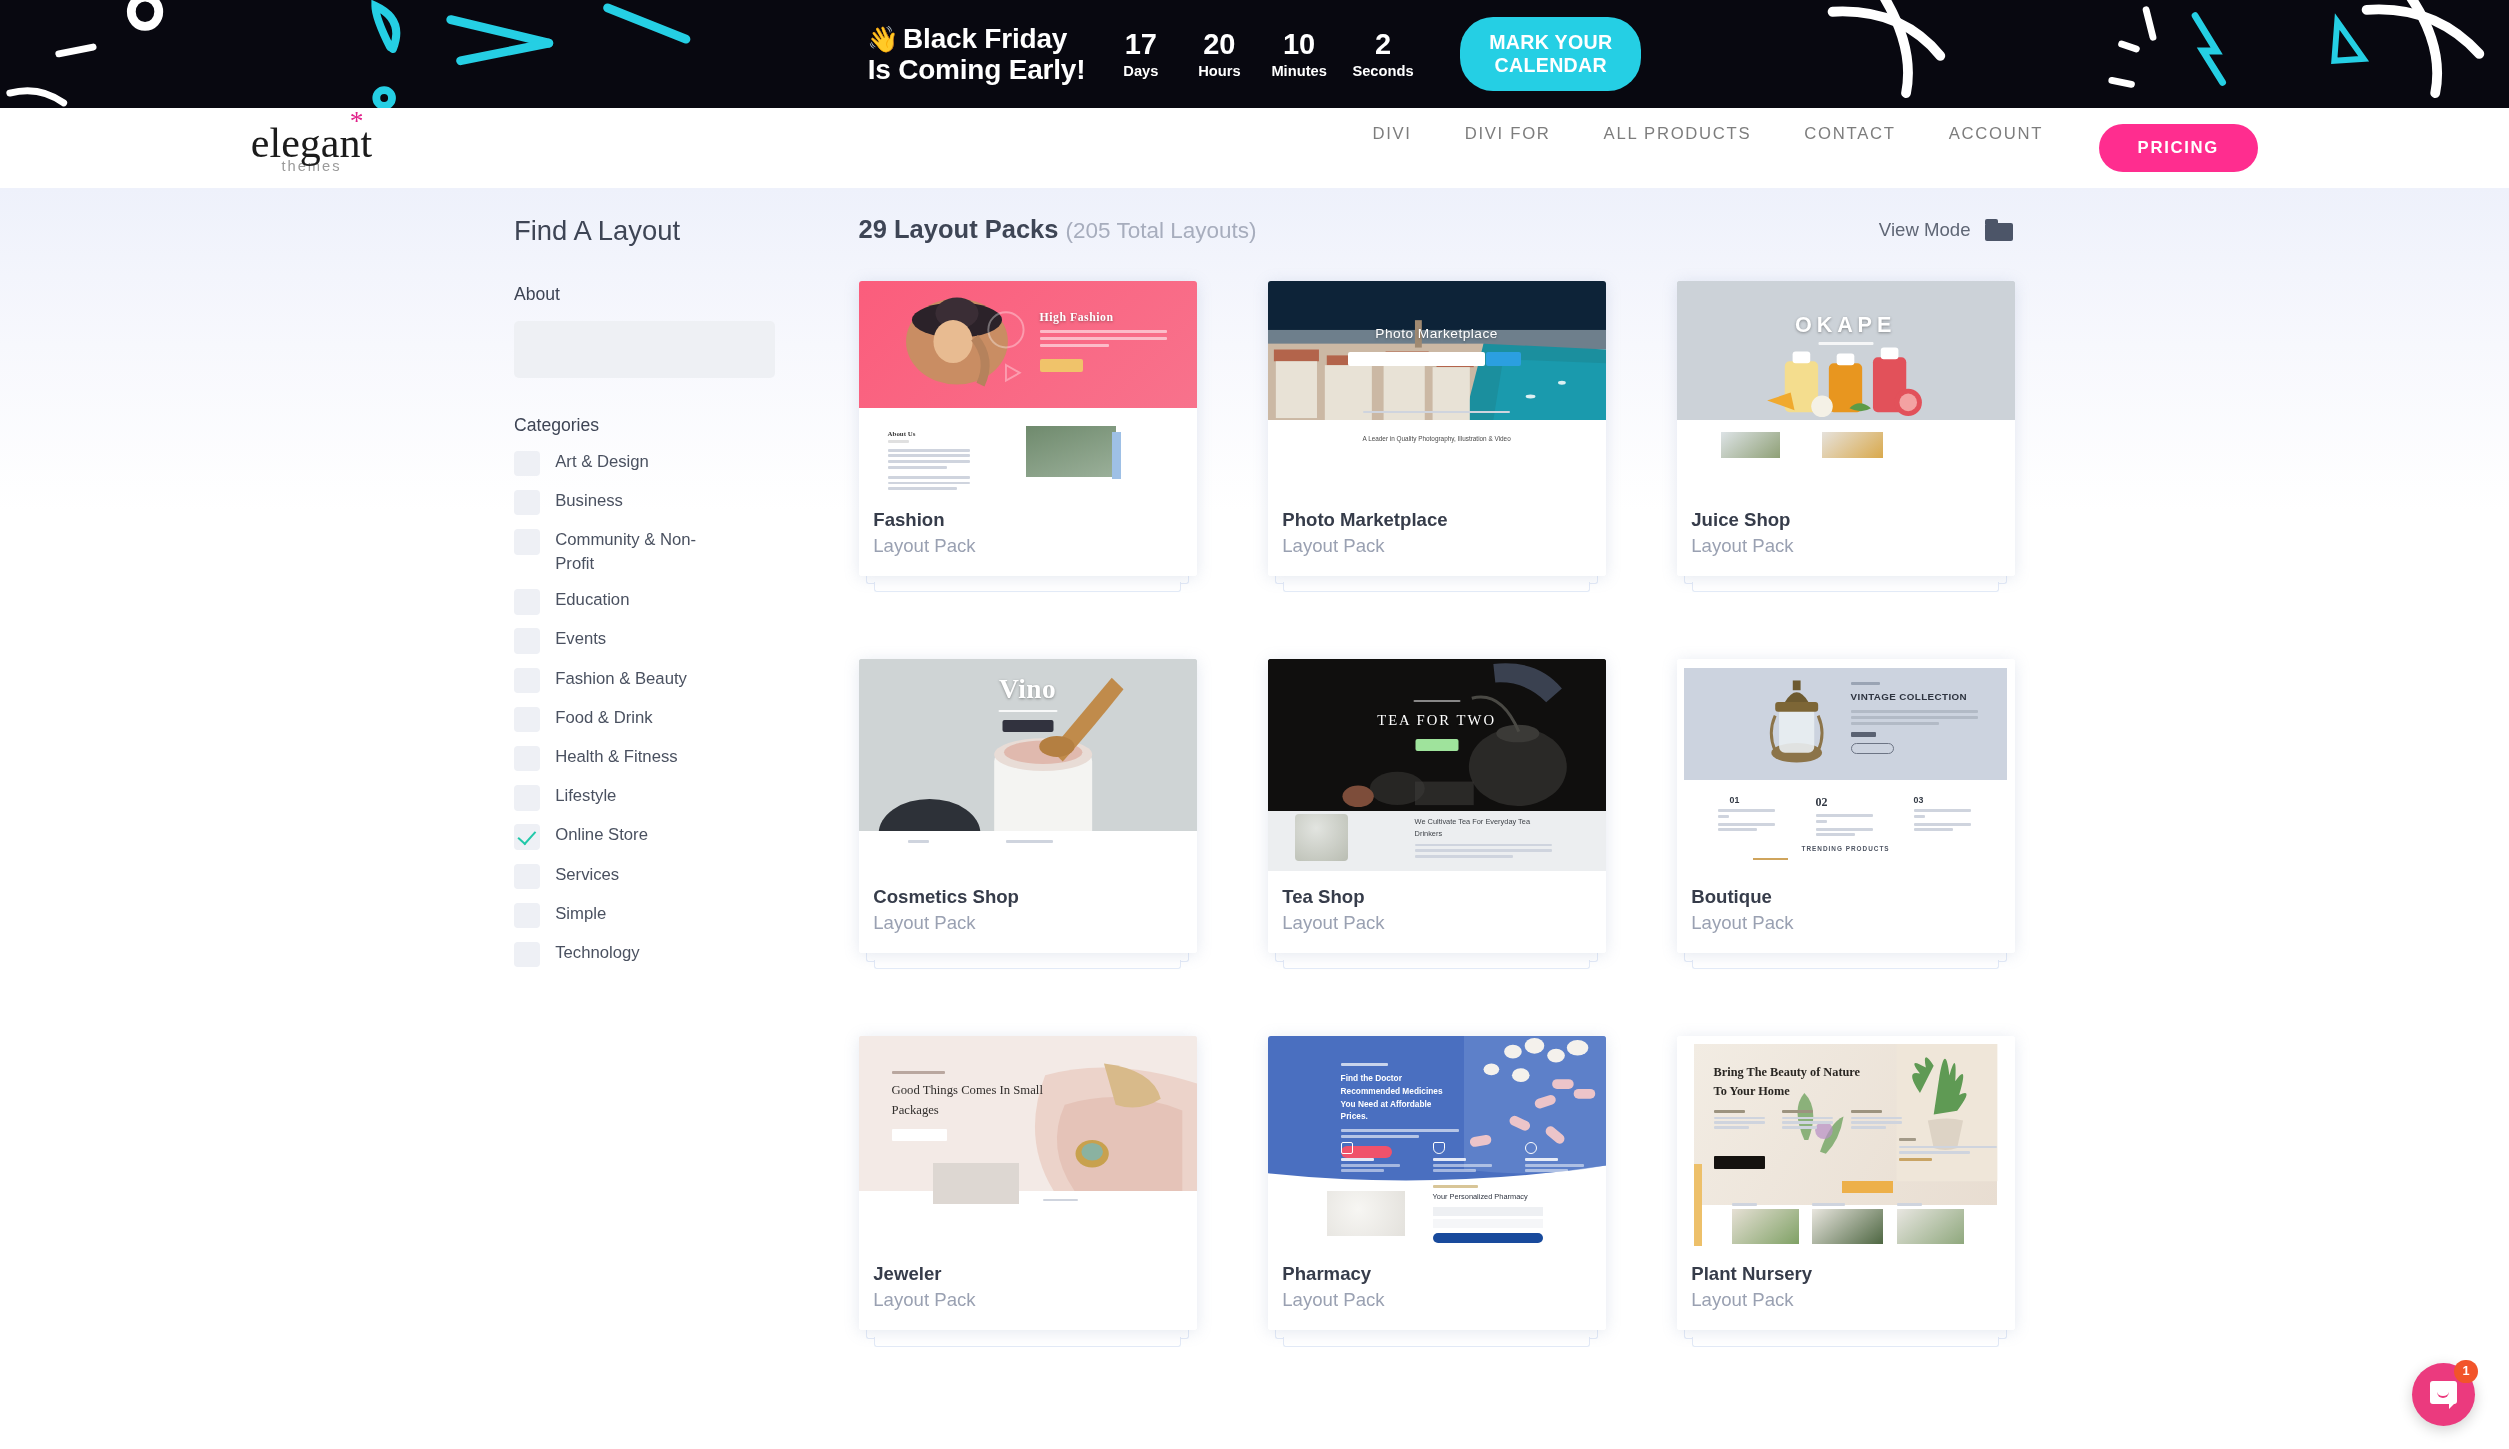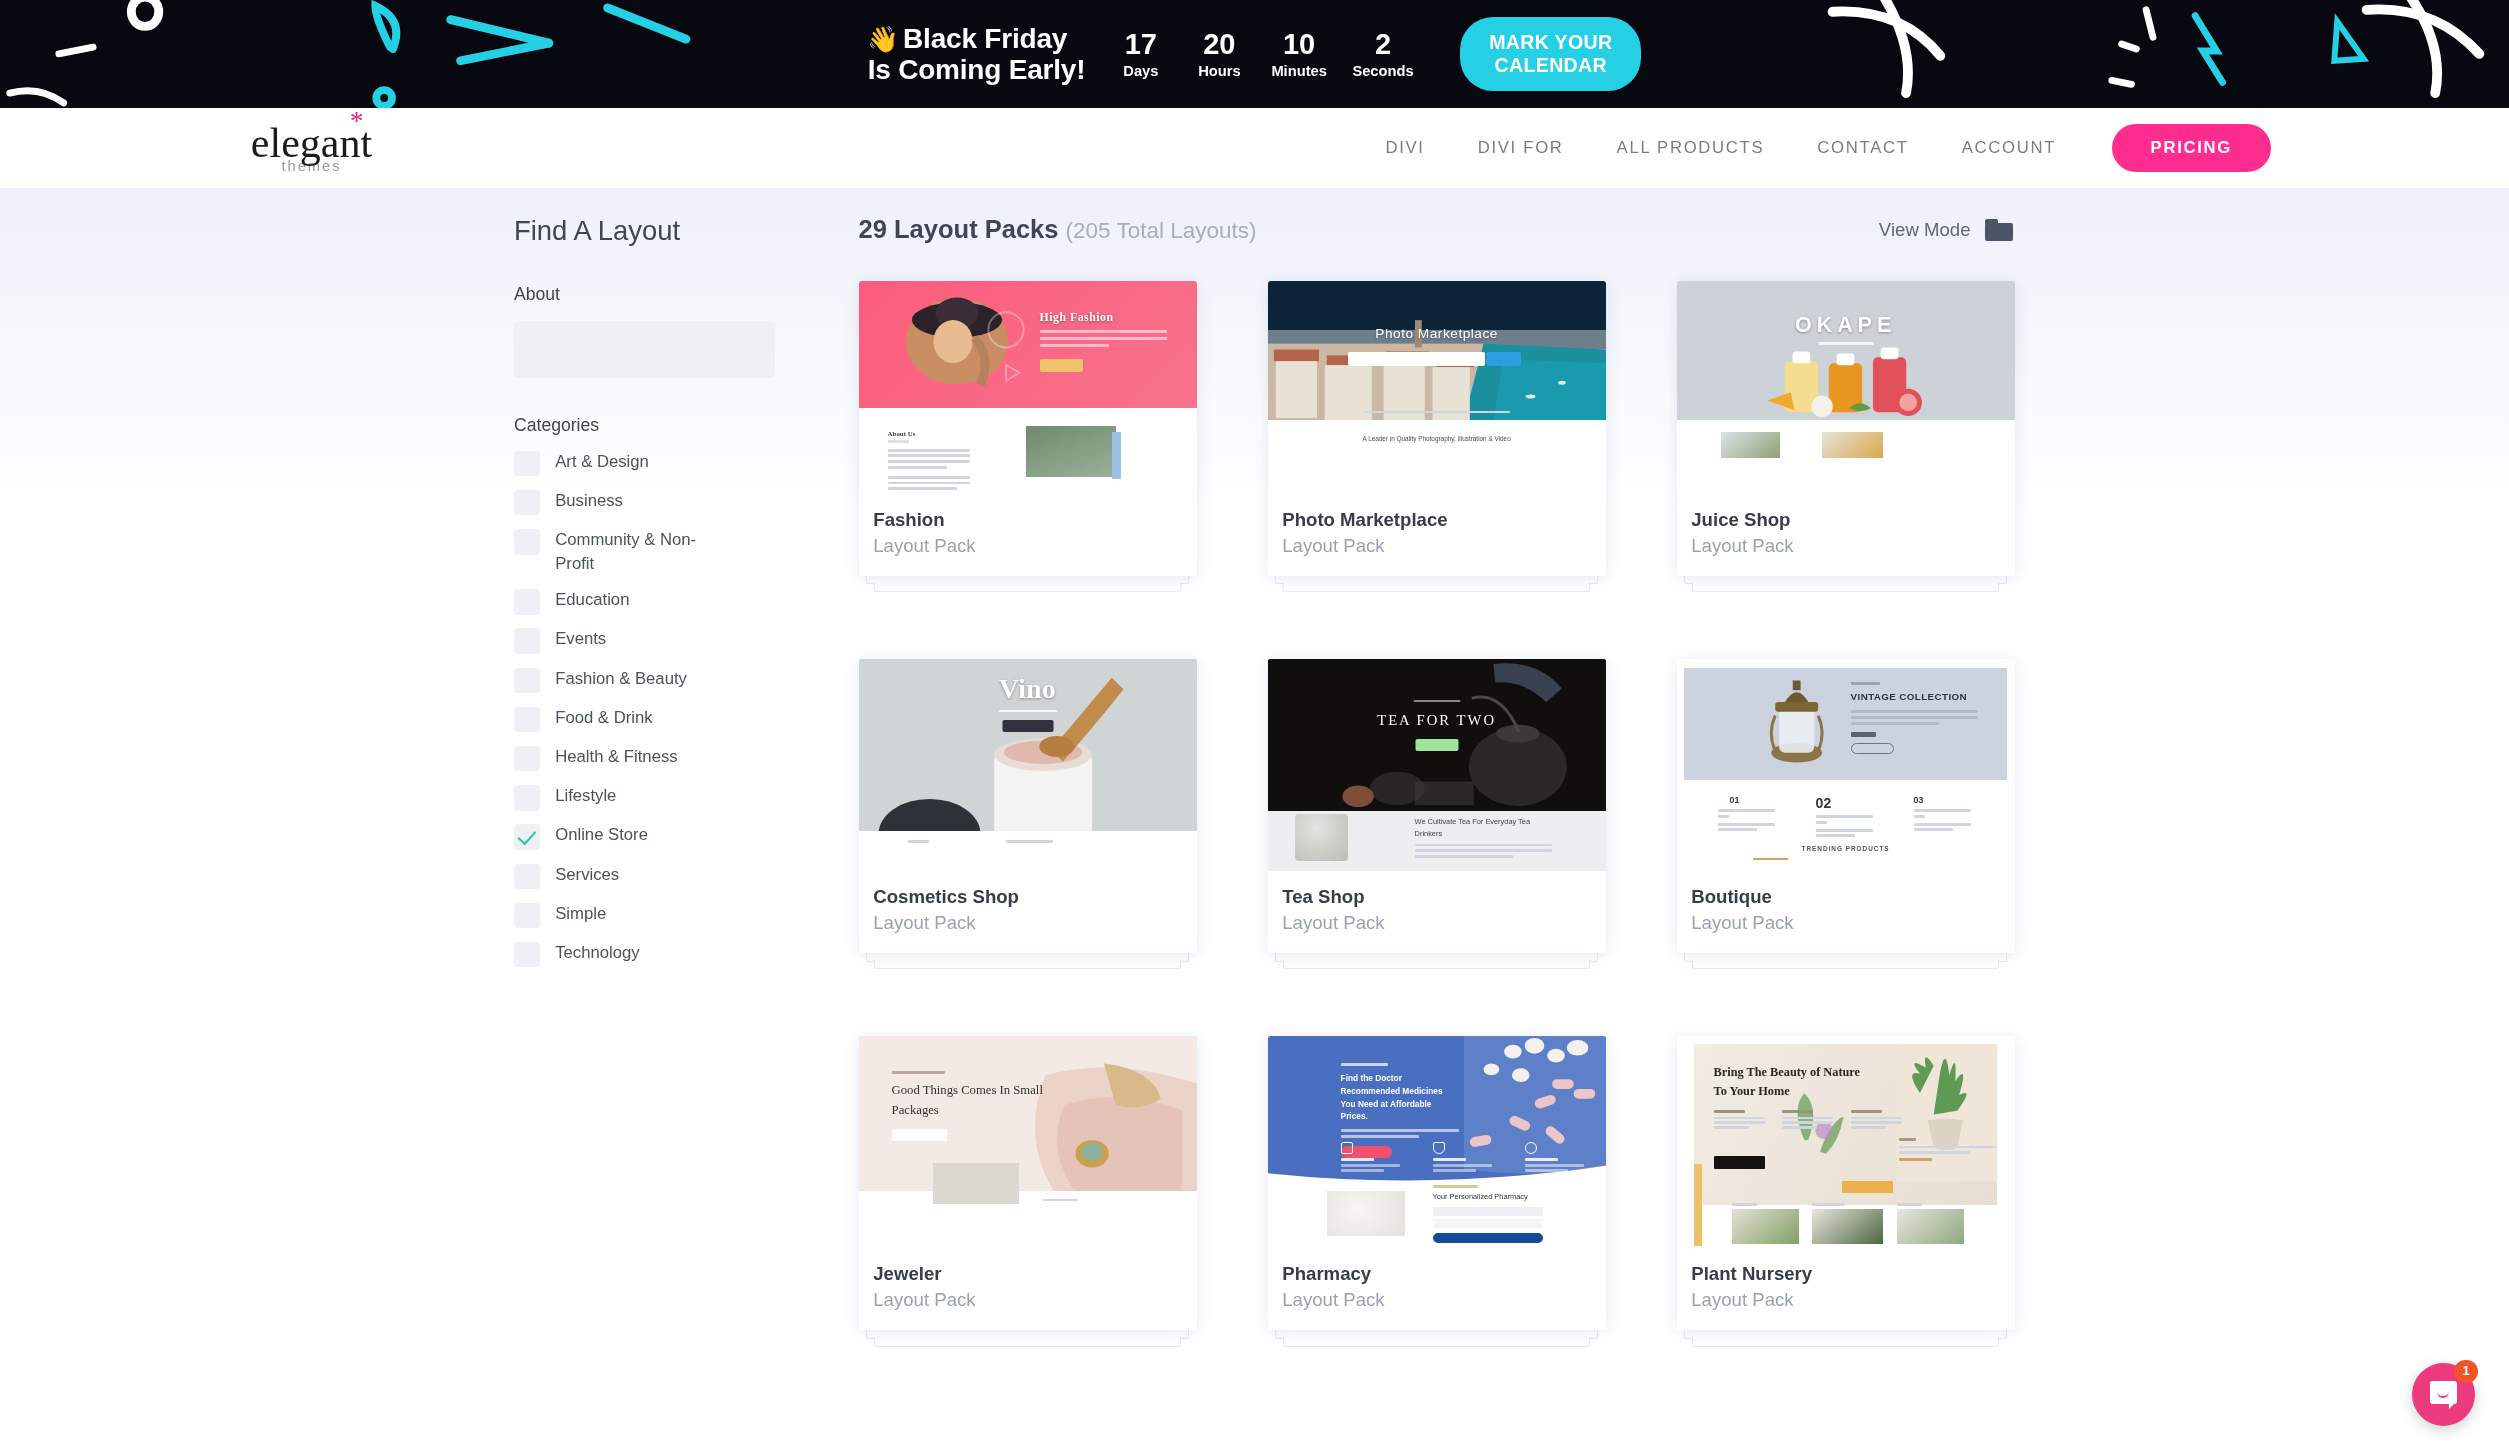--- a/index.html
+++ b/index.html
@@ -100,23 +100,22 @@
     line-height: 1;
   }
   .logo-sub {
     font-size: 14.7px;
     color: #9a9a9a;
     letter-spacing: 2px;
     margin-top: -5.9px;
   }
   .main-nav {
     position: absolute;
-    right: 238px;
+    right: 251px;
     display: flex;
-    align-items: center;
     gap: 0;
   }
   .nav-link {
     color: #7d7d7d;
     font-size: 16.7px;
     letter-spacing: 1.7px;
     text-decoration: none;
     padding: 0 26.5px;
     cursor: pointer;
     white-space: nowrap;
@@ -758,21 +757,21 @@
               <div class="thumb-lower" style="top:125px;">
                 <div style="position:absolute;left:41px;top:11.8px;display:flex;gap:41px;">
                   <div style="width:57px;">
                     <div style="font-size:8.8px;font-weight:bold;color:#333a45;padding-left:12px;">01</div>
                     <div class="sk-line" style="margin:3.9px 0 2.9px;"></div>
                     <div class="sk-line" style="width:11.8px;margin-bottom:4.9px;"></div>
                     <div class="sk-line" style="margin-bottom:2px;"></div>
                     <div class="sk-line" style="width:39px;"></div>
                   </div>
                   <div style="width:57px;">
-                    <div style="font-size:14px;font-weight:bold;color:#333a45;">02</div>
+                    <div style="font-size:12px;font-weight:bold;color:#333a45;font-family:Liberation Serif, serif;">02</div>
                     <div class="sk-line" style="margin:3.9px 0 2.9px;"></div>
                     <div class="sk-line" style="width:11.8px;margin-bottom:4.9px;"></div>
                     <div class="sk-line" style="margin-bottom:2px;"></div>
                     <div class="sk-line" style="width:39px;"></div>
                   </div>
                   <div style="width:57px;">
                     <div style="font-size:8.8px;font-weight:bold;color:#333a45;">03</div>
                     <div class="sk-line" style="margin:3.9px 0 2.9px;"></div>
                     <div class="sk-line" style="width:11.8px;margin-bottom:4.9px;"></div>
                     <div class="sk-line" style="margin-bottom:2px;"></div>

